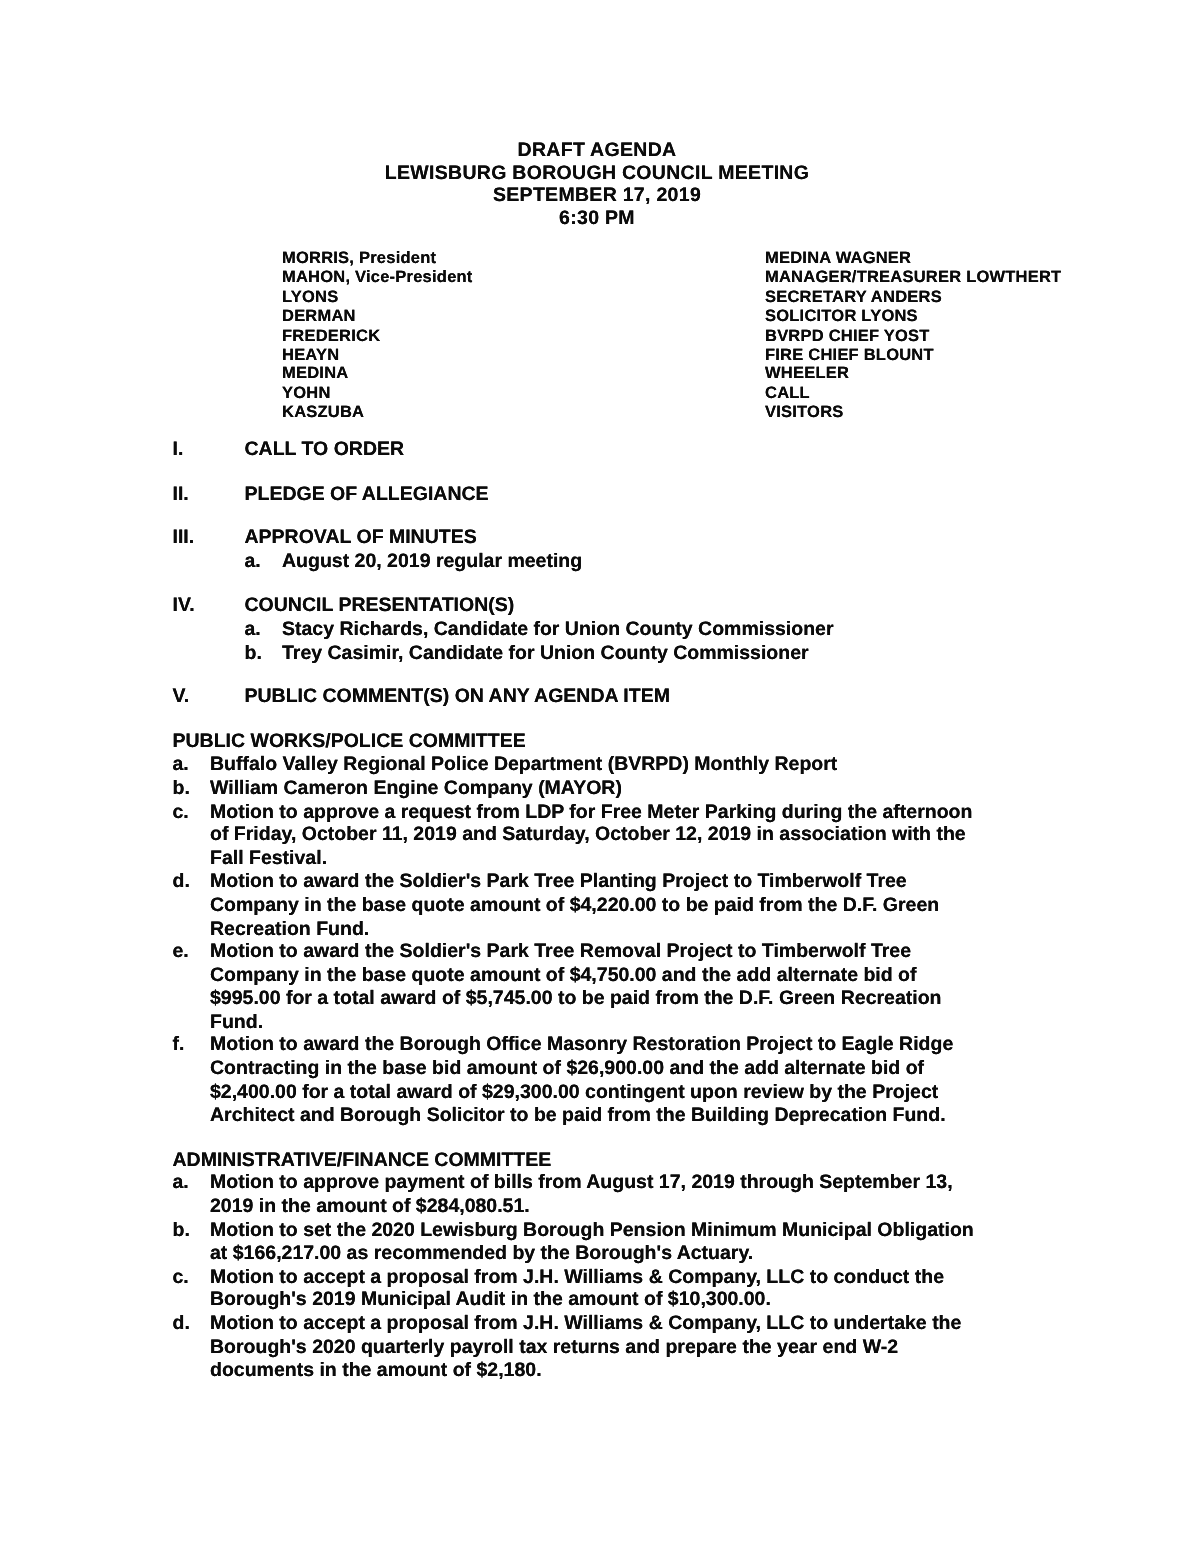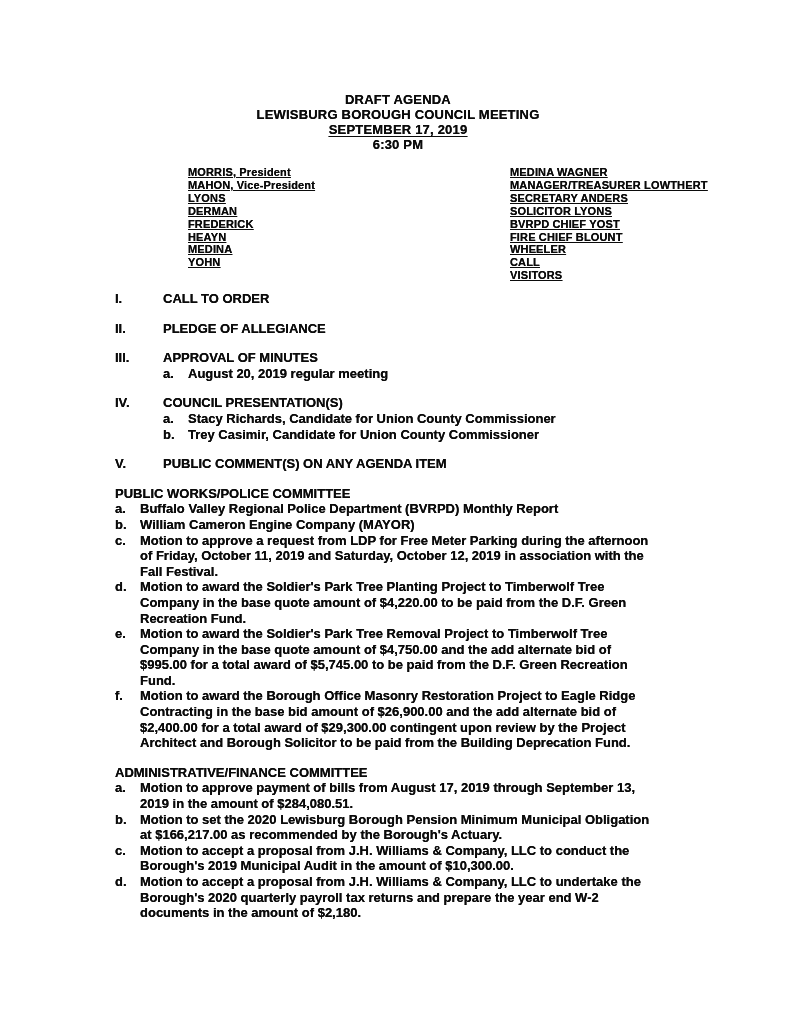--- a/index.html
+++ b/index.html
@@ -26,38 +26,37 @@
     position: absolute;
     top: 92px;
     left: 0;
     width: 100%;
     text-align: center;
     font-size: 13px;
     line-height: 15px;
     letter-spacing: 0.2px;
   }
   .title-line.underlined {
-    text-decoration: underline;
     text-underline-offset: 2px;
   }
 
   
   .attendees {
     position: absolute;
     top: 166px;
     left: 188px;
     right: 40px;
     display: flex;
     font-size: 11px;
     line-height: 12.9px;
     letter-spacing: 0.15px;
   }
   .attendees .col-left  { width: 322px; flex: none; }
   .attendees .col-right { flex: 1; }
-  .attendee { white-space: nowrap; text-decoration: underline; }
+  .attendee { white-space: nowrap; }
 
   
   .agenda {
     position: absolute;
     top: 291px;
     left: 115px;
     width: 618px;
     font-size: 13px;
     line-height: 15.6px;
   }
@@ -97,20 +96,21 @@
   <div class="attendees">
     <div class="col-left" id="attendees-left">
         <div class="attendee">MORRIS, President</div>
         <div class="attendee">MAHON, Vice-President</div>
         <div class="attendee">LYONS</div>
         <div class="attendee">DERMAN</div>
         <div class="attendee">FREDERICK</div>
         <div class="attendee">HEAYN</div>
         <div class="attendee">MEDINA</div>
         <div class="attendee">YOHN</div>
+        <div class="attendee">KASZUBA</div>
       </div>
     <div class="col-right" id="attendees-right">
         <div class="attendee">MEDINA WAGNER</div>
         <div class="attendee">MANAGER/TREASURER LOWTHERT</div>
         <div class="attendee">SECRETARY ANDERS</div>
         <div class="attendee">SOLICITOR LYONS</div>
         <div class="attendee">BVRPD CHIEF YOST</div>
         <div class="attendee">FIRE CHIEF BLOUNT</div>
         <div class="attendee">WHEELER</div>
         <div class="attendee">CALL</div>

